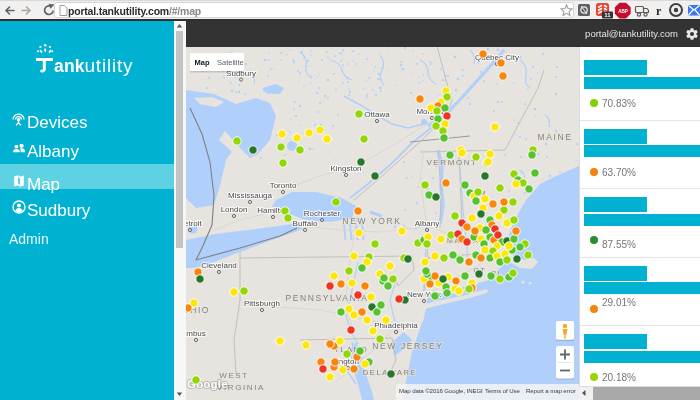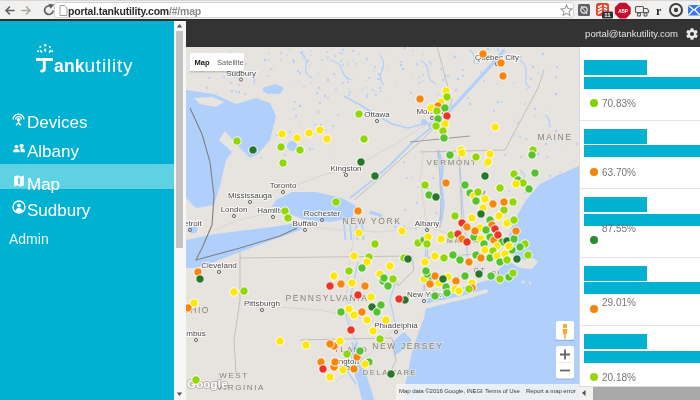--- a/index.html
+++ b/index.html
@@ -814,21 +814,21 @@
     <div class="pct" style="top:51px">70.83%</div>
   <div class="sep" style="top:72.5px"></div>
   <div class="sbar" style="top:81.5px"></div>
     <div class="lbar" style="top:98px"></div>
   <div class="dot" style="top:120.5px;background:#f5820d"></div>
     <div class="pct" style="top:119.5px">63.70%</div>
   <div class="sep" style="top:141px"></div>
   <div class="sbar" style="top:150px"></div>
     <div class="lbar" style="top:166.5px"></div>
   <div class="dot" style="top:189px;background:#2d8b31"></div>
-    <div class="pct" style="top:176px">87.55%</div>
+    <div class="pct" style="top:192px">87.55%</div>
   <div class="sep" style="top:209.5px"></div>
   <div class="sbar" style="top:218.5px"></div>
     <div class="lbar" style="top:235px"></div>
   <div class="dot" style="top:257.5px;background:#f5820d"></div>
     <div class="pct" style="top:250px">29.01%</div>
   <div class="sep" style="top:278px"></div>
   <div class="sbar" style="top:287px"></div>
     <div class="lbar" style="top:303.5px"></div>
   <div class="dot" style="top:326px;background:#97d700"></div>
     <div class="pct" style="top:325px">20.18%</div>

